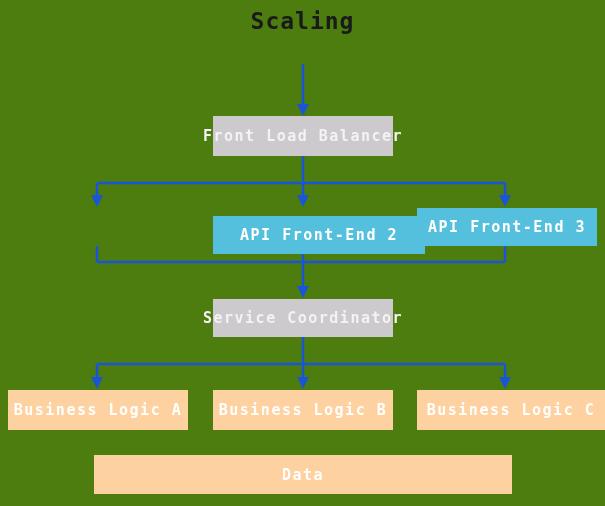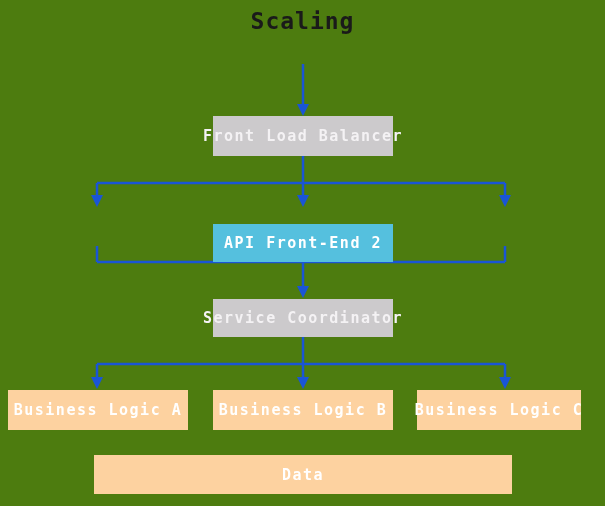--- a/index.html
+++ b/index.html
@@ -32,26 +32,26 @@
     letter-spacing: 1.5px;
     white-space: nowrap;
     color: var(--box-text, #ffffff);
   }
   .node.gray   { background: var(--gray-box, #cccacc); color: var(--gray-box-text, #f4f2f4); }
   .node.cyan   { background: var(--cyan-box, #55c0de); }
   .node.orange { background: var(--orange-box, #fdd2a0); }
 
   #node-flb  { left: 213px; top: 116px; width: 180px; height: 40px; }
   #node-api1 { left: 8px;   top: 208px; width: 180px; height: 38px; }
-  #node-api2 { left: 213px; top: 224px; width: 180px; height: 38px; }
+  #node-api2 { left: 213px; top: 216px; width: 212px; height: 38px; }
   #node-api3 { left: 417px; top: 208px; width: 180px; height: 38px; }
   #node-sc   { left: 213px; top: 299px; width: 180px; height: 38px; }
   #node-bla  { left: 8px;   top: 390px; width: 180px; height: 40px; }
   #node-blb  { left: 213px; top: 390px; width: 180px; height: 40px; text-align: center; }
-  #node-blc  { left: 417px; top: 390px; width: 164px; height: 40px; }
+  #node-blc  { left: 417px; top: 390px; width: 188px; height: 40px; }
   #node-data { left: 94px;  top: 455px; width: 418px; height: 39px; }
 
   #svg-arrows { position: absolute; left: 0; top: 0; width: 605px; height: 506px; pointer-events: none; }
   .arrow-line { stroke: var(--arrow, #1a55d6); stroke-width: 2.5; fill: none; }
   .arrow-head { fill: var(--arrow, #1a55d6); stroke: none; }
 </style>
 </head>
 <body>
 
 <div class="canvas">
@@ -73,20 +73,21 @@
 
     <path class="arrow-line" d="M303,337 V364 M97,364 H505 M97,364 V378 M303,364 V378 M505,364 V378"></path>
     <polygon class="arrow-head" points="91,377 103,377 97,389"></polygon>
     <polygon class="arrow-head" points="297,377 309,377 303,389"></polygon>
     <polygon class="arrow-head" points="499,377 511,377 505,389"></polygon>
   </svg>
 
   <div class="node gray" id="node-flb">Front Load Balancer</div>
 
   <div class="node cyan" id="node-api2">API Front-End 2</div>
+  <div class="node cyan" id="node-api3">API Front-End 3</div>
 
   <div class="node gray" id="node-sc">Service Coordinator</div>
 
   <div class="node orange" id="node-bla">Business Logic A</div>
   <div class="node orange" id="node-blb">Business Logic B</div>
   <div class="node orange" id="node-blc">Business Logic C</div>
 
   <div class="node orange" id="node-data">Data</div>
 
 </div>

